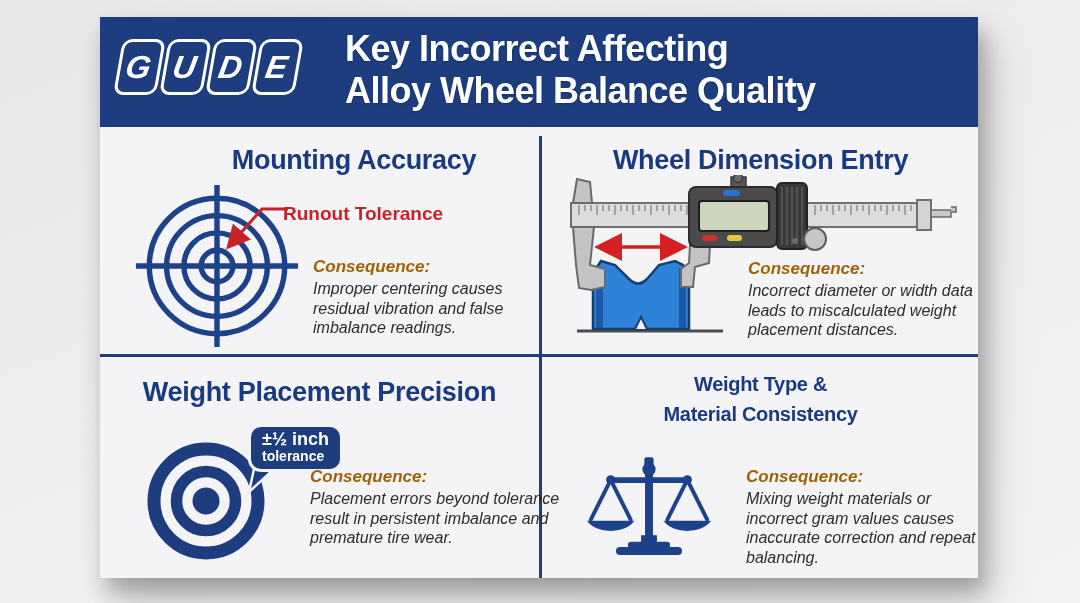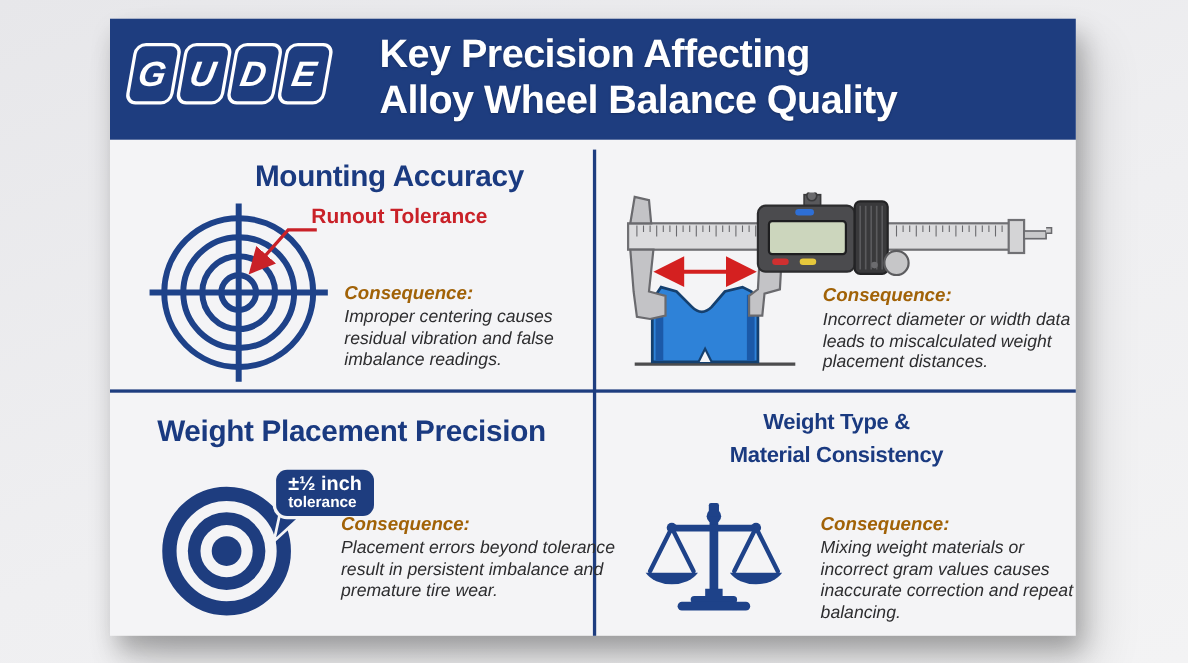--- a/index.html
+++ b/index.html
@@ -49,21 +49,21 @@
   }
   .q-tl h2, .q-tr h2 { margin-top:18px; }
   .q-bl h2 { margin-top:20px; }
   .q-br h2 { margin-top:12px; font-size:20px; line-height:30px; }
   .cons { position:absolute; }
   .cons-label { font-style:italic; font-weight:700; font-size:17px; color:#a16207; margin-bottom:2px; }
   .cons-text  { font-style:italic; font-size:16px; color:#2d2d2f; line-height:1.22; }
   
   .target-svg { position:absolute; left:33px; top:55px; }
   .runout-label {
-    position:absolute; left:183px; top:60px;
+    position:absolute; left:183px; top:76px;
     color:#c92128; font-weight:800; font-size:19px;
   }
   .runout-arrow { position:absolute; left:118px; top:76px; }
   .q-tl .cons { left:213px; top:130px; width:205px; }
   
   .caliper-svg { position:absolute; left:20px; top:48px; }
   .q-tr .cons { left:205px; top:132px; width:232px; }
   
   .bullseye-svg { position:absolute; left:45px; top:83px; }
   .tol-bubble {
@@ -94,21 +94,21 @@
           <span class="logo-letter">U</span>
         </div>
       <div class="logo-box">
           <span class="logo-letter">D</span>
         </div>
       <div class="logo-box">
           <span class="logo-letter">E</span>
         </div>
     </div>
     <div class="hdr-title">
-      <div>Key Precision Affecting</div>
+      <div>Key Incorrect Affecting</div>
       <div>Alloy Wheel Balance Quality</div>
     </div>
   </div>
 
   <div class="grid">
     <div class="v-div"></div>
     <div class="h-div"></div>
 
     <section class="quad q-tl">
       <h2>Mounting Accuracy</h2>
@@ -131,20 +131,21 @@
         <path d="M70,6 H44 L12,42" fill="none" stroke="#c92128" stroke-width="3" marker-end="url(#arrR)"></path>
       </svg>
       <div class="runout-label">Runout Tolerance</div>
       <div class="cons">
         <div class="cons-label">Consequence:</div>
         <div class="cons-text">Improper centering causes residual vibration and false imbalance readings.</div>
       </div>
     </section>
 
     <section class="quad q-tr">
+      <h2>Wheel Dimension Entry</h2>
       <svg class="caliper-svg" width="394" height="162" viewBox="0 0 394 162">
 
         <line x1="14" y1="156" x2="160" y2="156" stroke="#4c4c4e" stroke-width="3"></line>
 
         <path d="M30,98 L38,86 L52,90 L66,104 Q75,113 84,104 L96,90 L112,86 L120,90 L126,100 L126,154 L30,154 Z" fill="#2e82d8" stroke="#15406f" stroke-width="2.5"></path>
         <rect x="33" y="96" width="7" height="57" fill="#1b59a8"></rect>
         <rect x="116" y="93" width="7" height="60" fill="#1b59a8"></rect>
         <polyline points="72,154 78,142 84,154" fill="#f4f4f6" stroke="#15406f" stroke-width="2"></polyline>
 
         <rect x="8" y="28" width="354" height="24" fill="#dcdcde" stroke="#707074" stroke-width="2"></rect>

